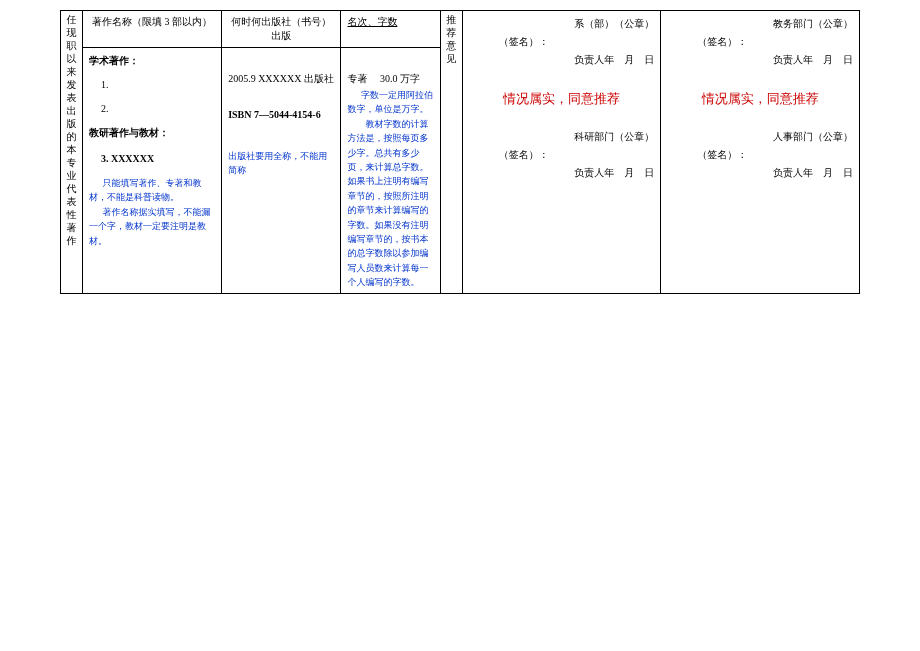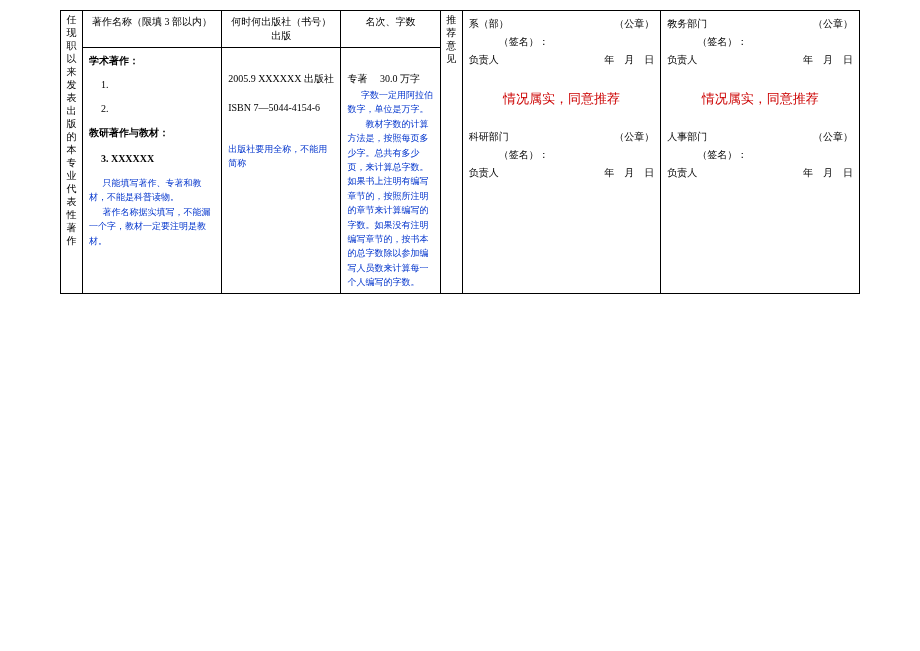--- a/index.html
+++ b/index.html
@@ -33,42 +33,43 @@
       text-align: center;
       vertical-align: middle;
     }
     .col-pub {
       width: 120px;
       text-align: center;
       vertical-align: middle;
     }
     .col-count {
       width: 100px;
-      text-align: center;
+      text-align: left;
       vertical-align: middle;
+      text-decoration: underline;
     }
     .col-opinion {
       width: 200px;
     }
     .col-opinion2 {
       width: 200px;
     }
     .blue-text { color: #0033cc; }
     .red-text { color: #cc0000; font-size: 13px; }
     .bold { font-weight: bold; }
     .content-cell { font-size: 10px; line-height: 1.8; }
     .small-text { font-size: 9px; line-height: 1.6; }
     .indent { text-indent: 1.5em; }
     .sig-block {
       font-size: 10px;
       line-height: 1.8;
     }
     .sig-row {
       display: flex;
-      justify-content: space-between;
+      justify-content: flex-end;
     }
     .center-msg {
       text-align: center;
       padding: 20px 0;
     }
   </style>
 </head>
 <body>
 
 <table class="main-table">
@@ -140,21 +141,21 @@
       <div style="padding-left:12px;margin-top:6px;">1.</div>
       <div style="padding-left:12px;margin-top:6px;">2.</div>
       <div class="bold" style="margin-top:6px;">教研著作与教材：</div>
       <div style="padding-left:12px;margin-top:8px;font-weight:bold;">3.  XXXXXX</div>
       <div class="blue-text indent small-text" style="margin-top:8px;">只能填写著作、专著和教材，不能是科普读物。</div>
       <div class="blue-text indent small-text">著作名称据实填写，不能漏一个字，教材一定要注明是教材。</div>
     </td>
     <td class="content-cell">
       <div style="height:18px;"></div>
       <div>2005.9 XXXXXX 出版社</div>
-      <div style="margin-top:11px;">ISBN 7—5044-4154-6</div>
+      <div style="margin-top:18px;font-weight:bold;">ISBN 7—5044-4154-6</div>
       <div class="blue-text small-text" style="margin-top:25px;">出版社要用全称，不能用简称</div>
     </td>
     <td class="content-cell">
       <div style="height:18px;"></div>
       <div>专著　 30.0 万字</div>
       <div class="blue-text small-text indent" style="white-space:pre-line;">字数一定用阿拉伯数字，单位是万字。
 　　教材字数的计算方法是，按照每页多少字。总共有多少页，来计算总字数。如果书上注明有编写章节的，按照所注明的章节来计算编写的字数。如果没有注明编写章节的，按书本的总字数除以参加编写人员数来计算每一个人编写的字数。</div>
     </td>
   </tr>
 </tbody>

